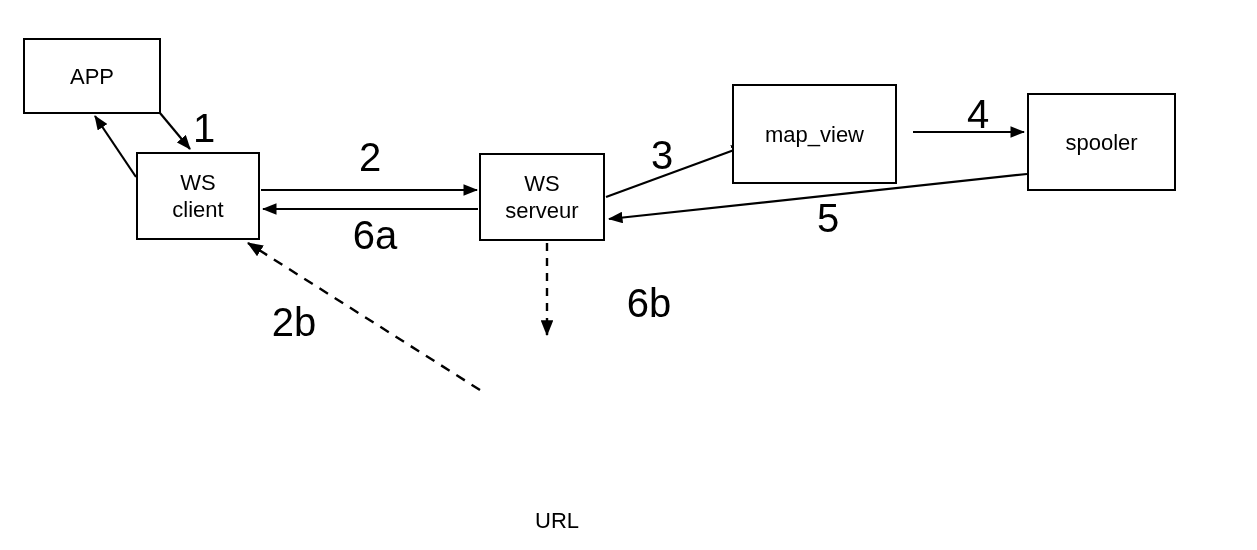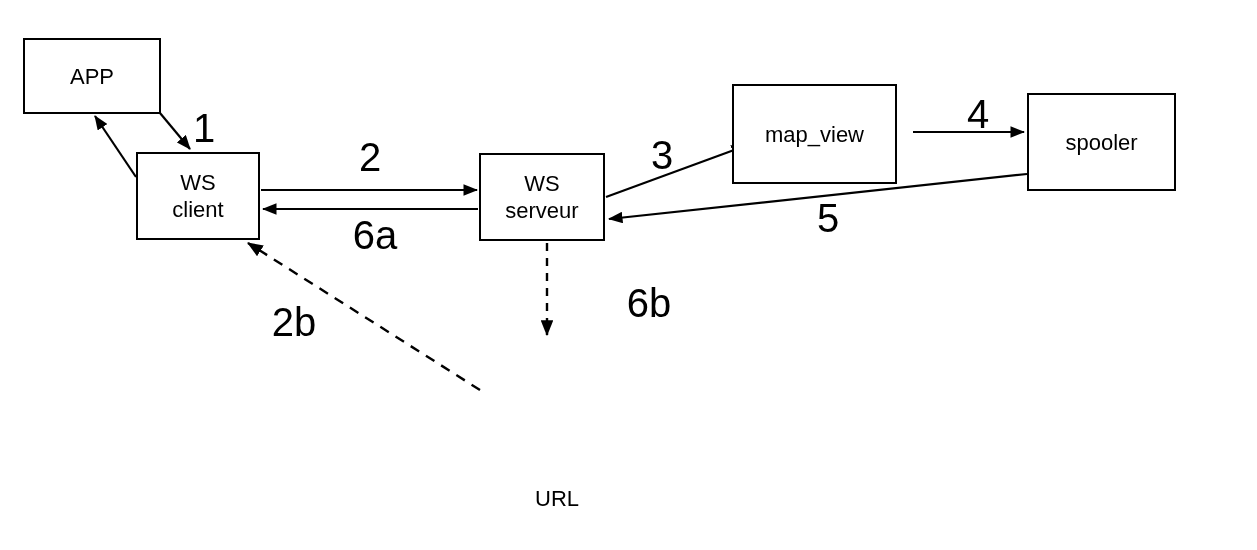--- a/index.html
+++ b/index.html
@@ -65,21 +65,21 @@
   .num-1  { left: 204px; top: 128px; }
   .num-2  { left: 370px; top: 157px; }
   .num-6a { left: 375px; top: 235px; }
   .num-3  { left: 662px; top: 155px; }
   .num-4  { left: 978px; top: 114px; }
   .num-5  { left: 828px; top: 218px; }
   .num-6b { left: 601px; top: 303px; margin-left: 48px; }
   .num-7b { left: 294px; top: 322px; }
   .caption-url {
     position: absolute;
-    left: 557px; top: 499px;
+    left: 557px; top: 521px;
     transform: translate(-50%, -50%);
     font-size: 22px;
     color: #000000;
   }
 </style>
 </head>
 <body>
 
 <div class="stage">
 

